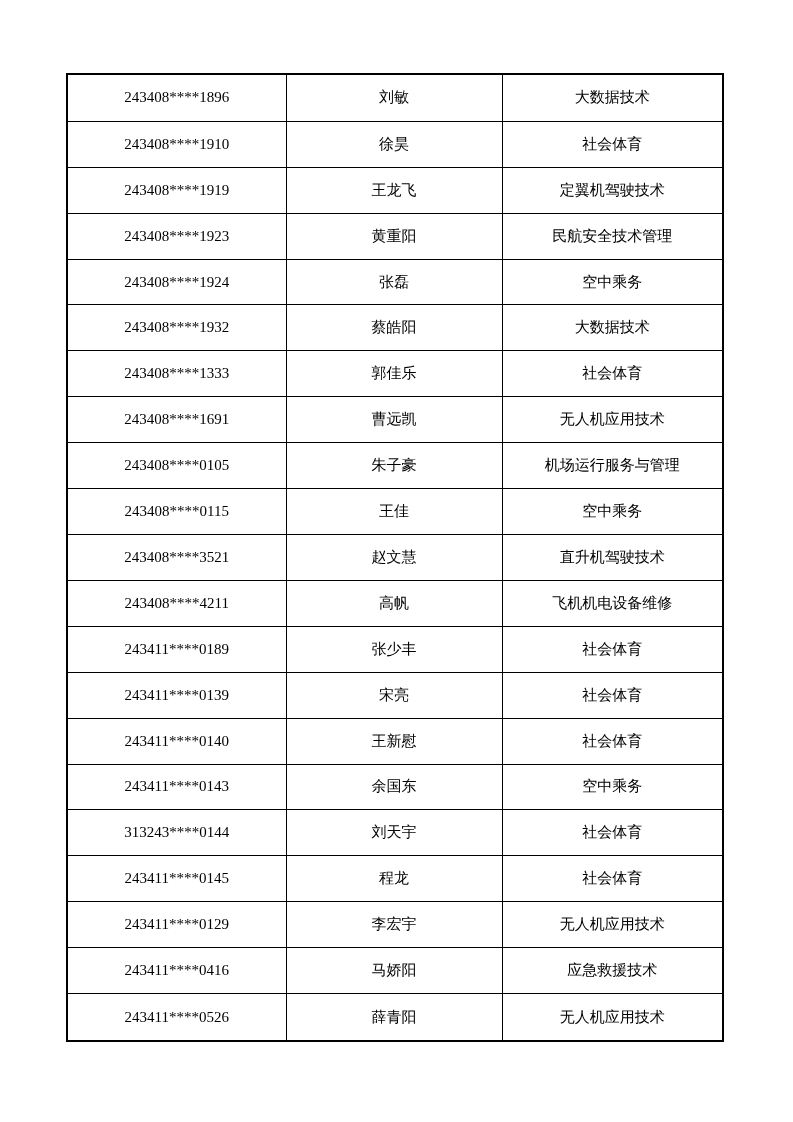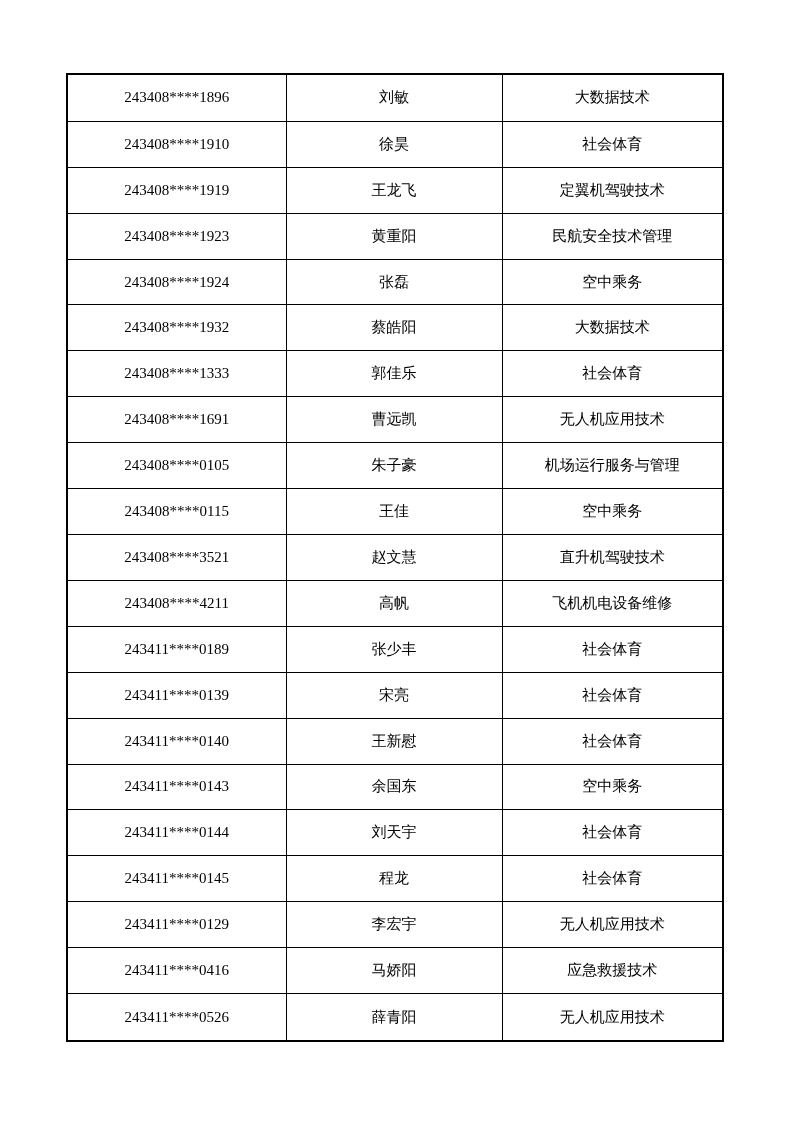--- a/index.html
+++ b/index.html
@@ -145,21 +145,21 @@
     <td>社会体育</td>
   </tr>
 
   <tr>
     <td>243411****0143</td>
     <td>余国东</td>
     <td>空中乘务</td>
   </tr>
 
   <tr>
-    <td>243411****0144</td>
+    <td>313243****0144</td>
     <td>刘天宇</td>
     <td>社会体育</td>
   </tr>
 
   <tr>
     <td>243411****0145</td>
     <td>程龙</td>
     <td>社会体育</td>
   </tr>
 

